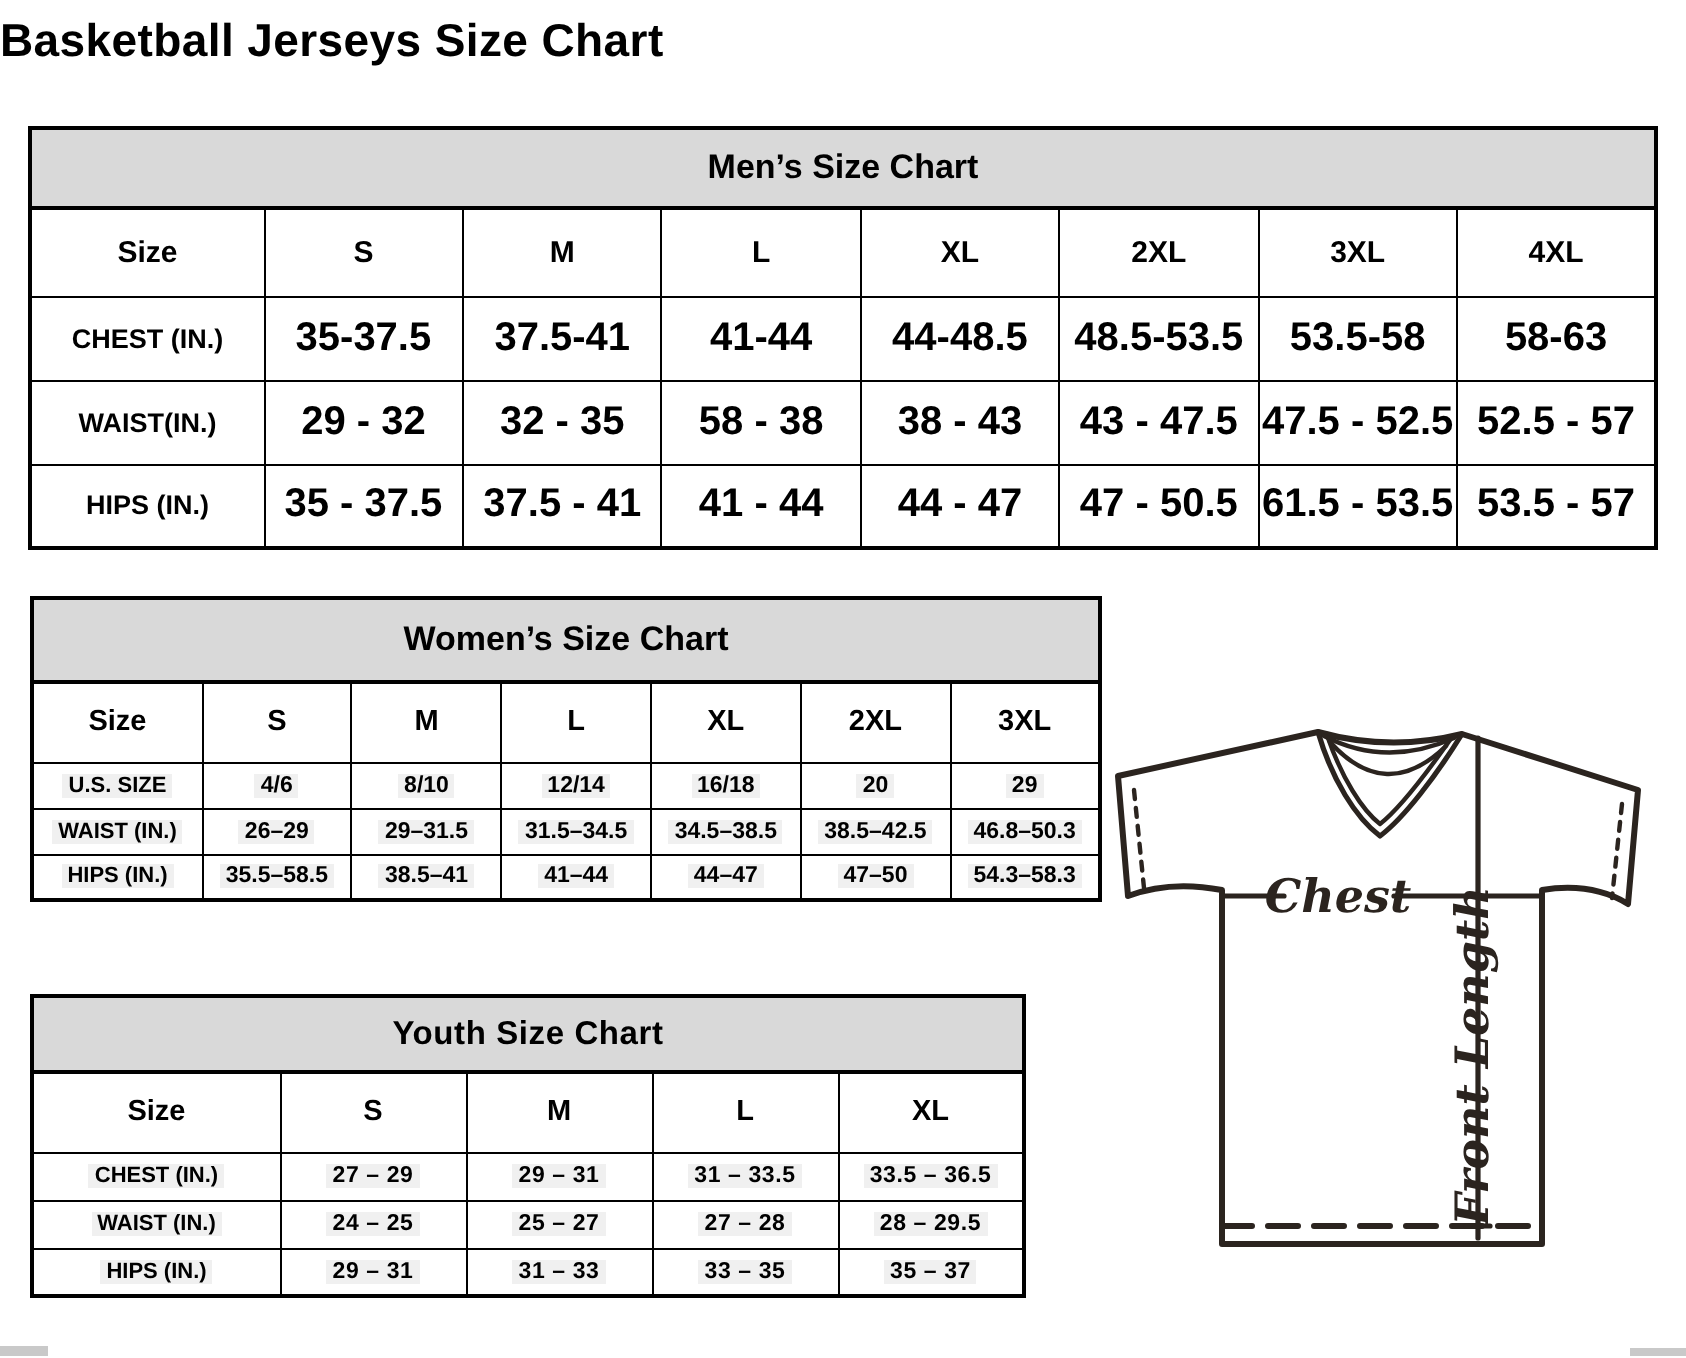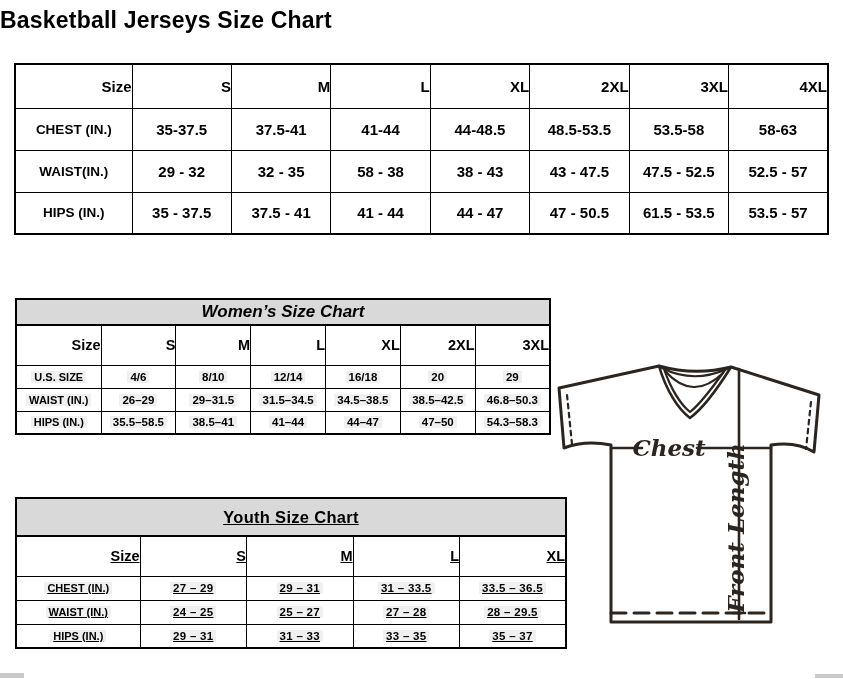--- a/index.html
+++ b/index.html
@@ -19,41 +19,41 @@
     position: absolute; border-collapse: collapse; table-layout: fixed;
     border: 2px solid #000; background:#fff;
   }
   table.sizes th, table.sizes td {
     border: 1.5px solid #000; text-align: center; vertical-align: middle;
     padding: 0; overflow: hidden; white-space: nowrap;
   }
   table.sizes td.band {
     background: #d9d9d9; font-weight: bold; border-bottom: 2px solid #000;
   }
-  table.sizes th { font-weight: bold; text-align: right; }
+  table.sizes th { font-weight: bold; }
   table.sizes td { font-weight: bold; }
 
   
   .tbl-men { left: 14px; top: 63px; width: 815px; }
   .tbl-men col.col-label { width: 117px; }
   .tbl-men td.band { height: 40px; font-size: 17px; }
   .tbl-men th { height: 44px; font-size: 15px; }
-  .tbl-men td { height: 42px; font-size: 15px; }
+  .tbl-men td { height: 42px; font-size: 20px; }
   .tbl-men td.rowlabel { font-size: 13.5px; }
 
   
   .tbl-women { left: 15px; top: 298px; width: 536px; }
   .tbl-women col.col-label { width: 85px; }
-  .tbl-women td.band { height: 26px; font-size: 17px; font-style: italic; }
+  .tbl-women td.band { height: 42px; font-size: 17px; }
   .tbl-women th { height: 40px; font-size: 14.5px; }
   .tbl-women td { height: 23px; font-size: 11.5px; }
   .tbl-women td.rowlabel { font-size: 11px; }
 
   
-  .tbl-youth { left: 15px; top: 497px; width: 552px; text-decoration: underline; }
+  .tbl-youth { left: 15px; top: 497px; width: 498px; }
   .tbl-youth col.col-label { width: 124px; }
   .tbl-youth td.band { height: 38px; font-size: 16.5px; }
   .tbl-youth th { height: 40px; font-size: 14.5px; }
   .tbl-youth td { height: 24px; font-size: 11.5px; letter-spacing: 0.3px; }
   .tbl-youth td.rowlabel { font-size: 11px; letter-spacing: 0; }
 
   
   .tbl-women td span, .tbl-youth td span { background: #f0f0f0; padding: 0 3px; }
   .tbl-men td span { background: transparent; }
 
@@ -80,20 +80,23 @@
       <col class="col-label">
       <col>
       <col>
       <col>
       <col>
       <col>
       <col>
       <col>
     </colgroup>
     <tbody>
+      <tr>
+        <td colspan="8" class="band">Men’s Size Chart</td>
+      </tr>
       <tr>
         <th>Size</th>
         <th>S</th>
         <th>M</th>
         <th>L</th>
         <th>XL</th>
         <th>2XL</th>
         <th>3XL</th>
         <th>4XL</th>
       </tr>

